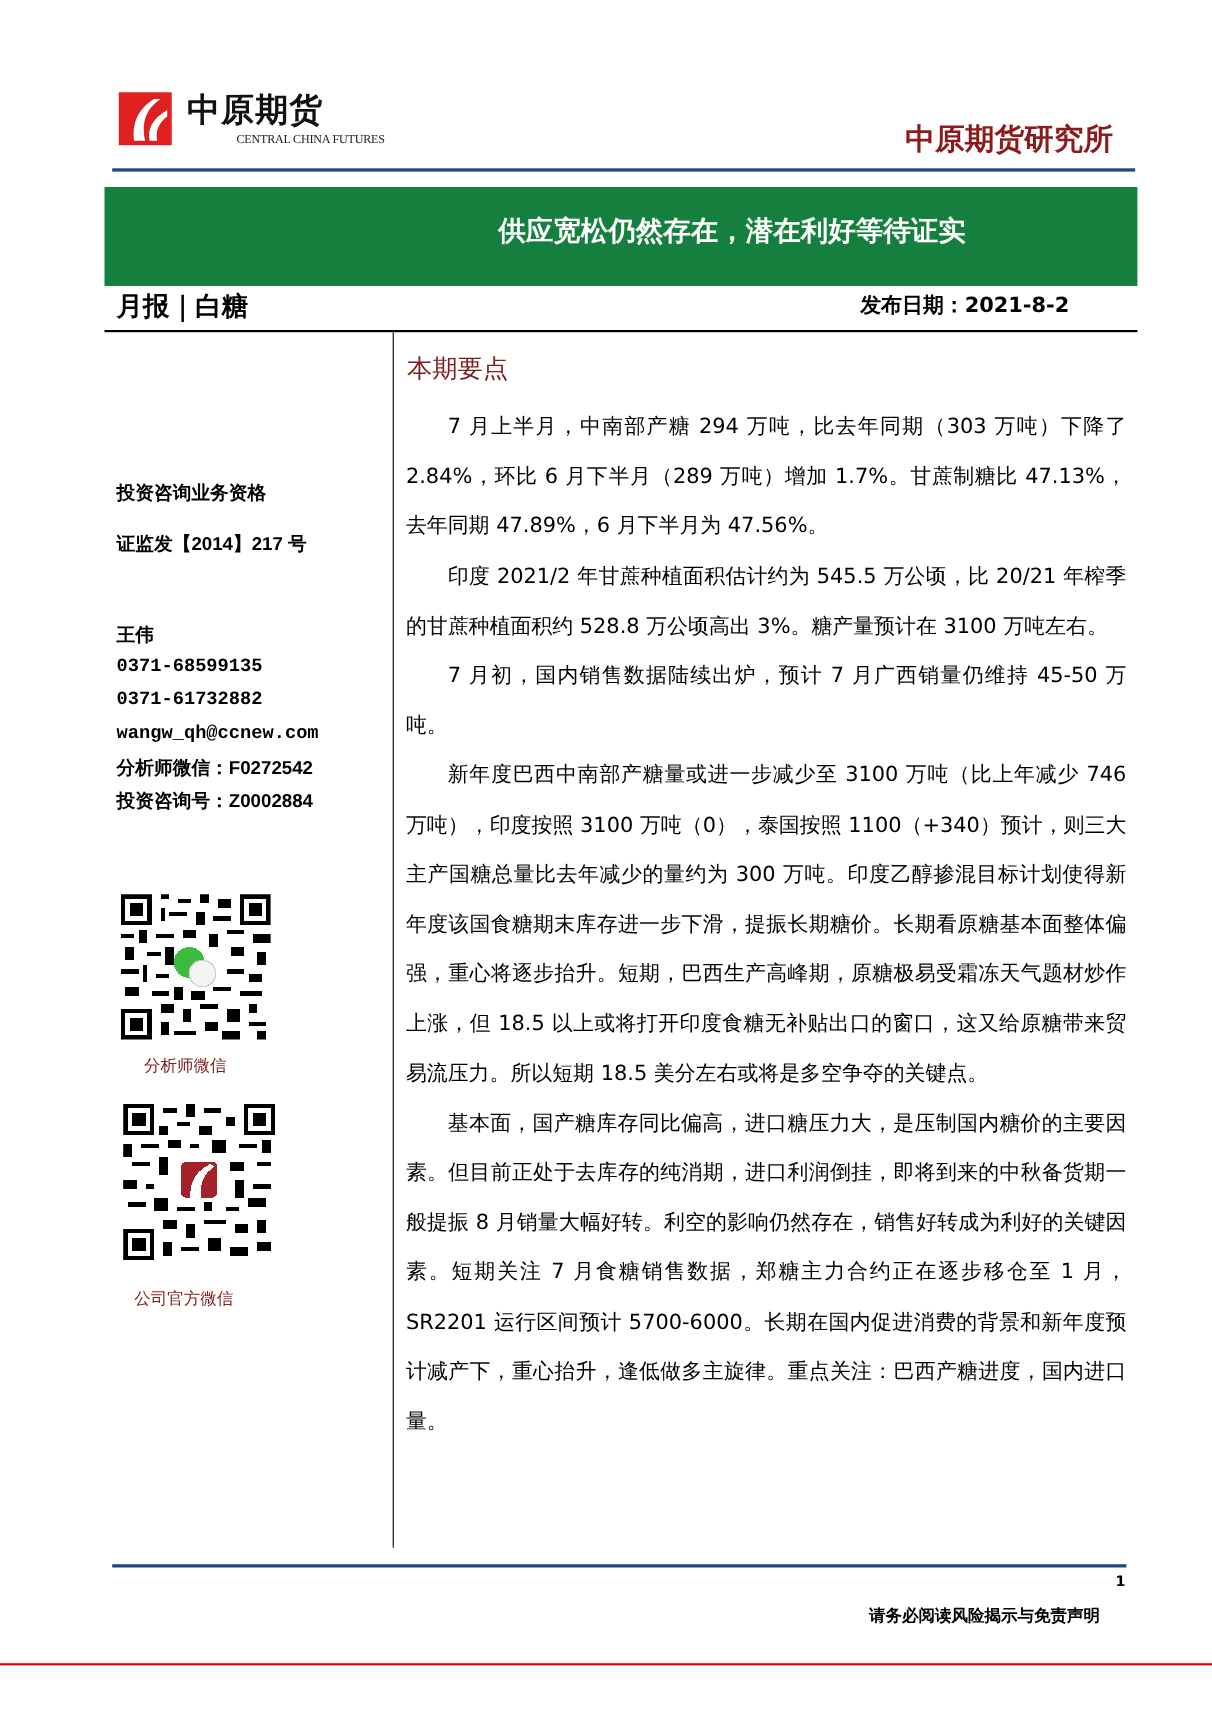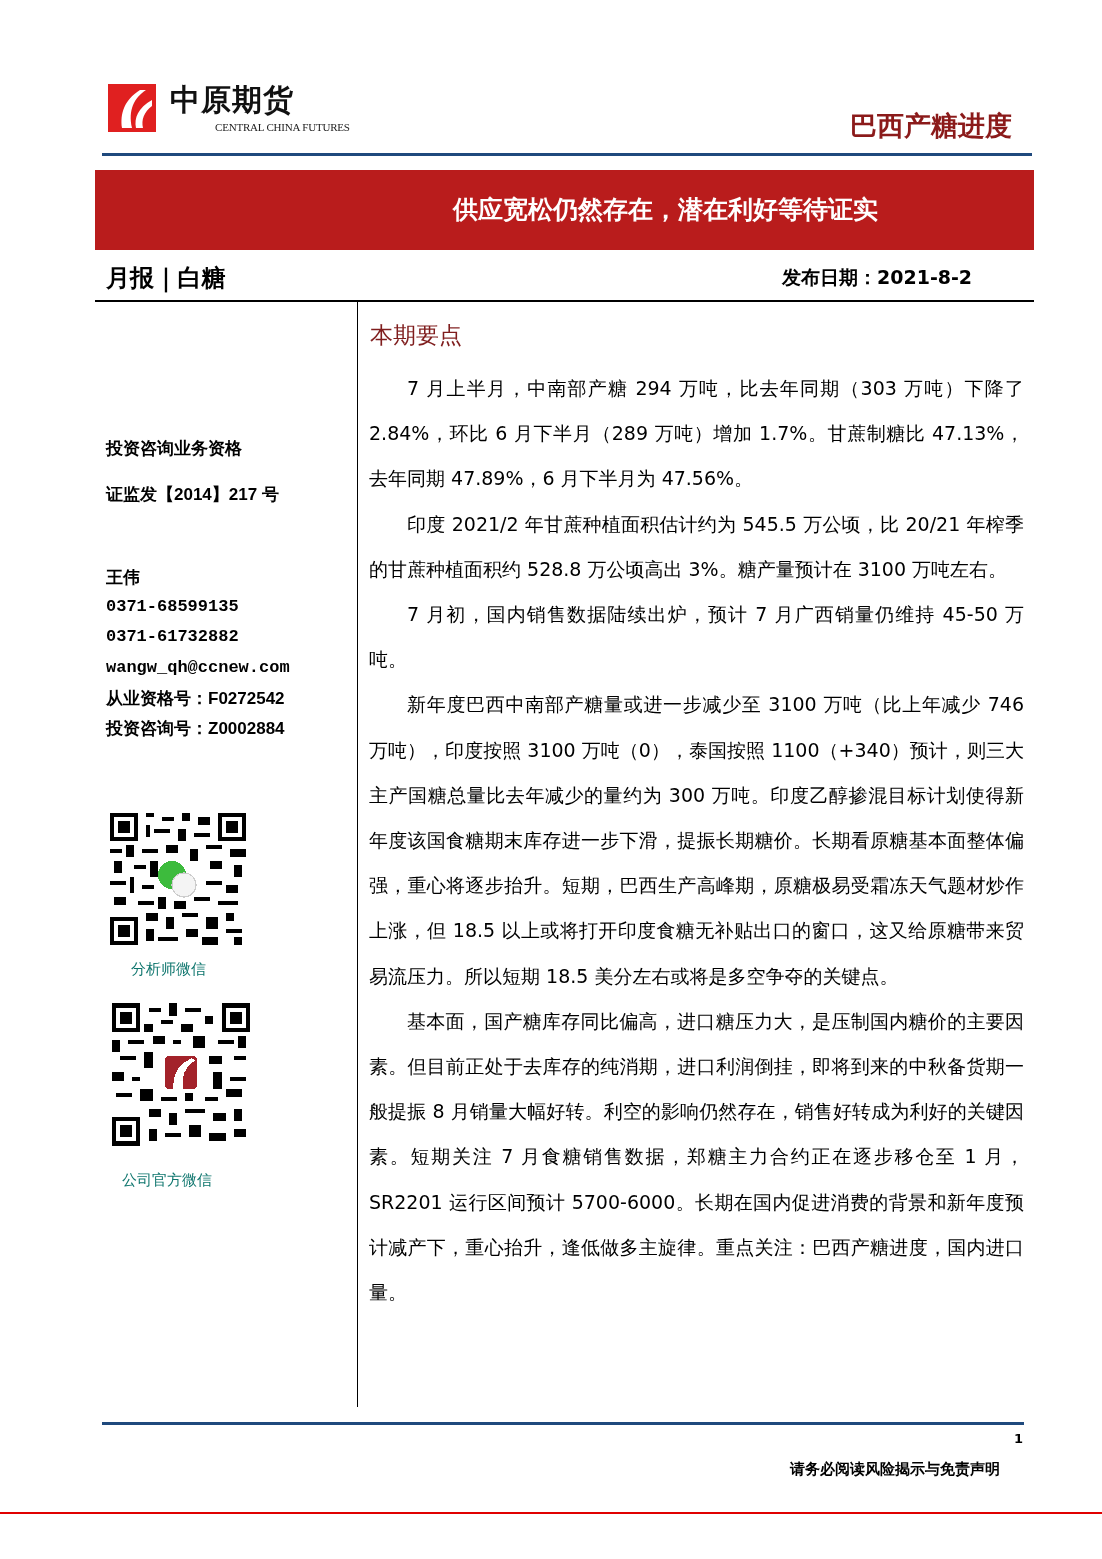--- a/index.html
+++ b/index.html
@@ -5,32 +5,32 @@
   html, body { margin:0; padding:0; background:#ffffff; }
   body { width:1102px; height:1559px; position:relative; overflow:hidden; font-family:"DejaVu Sans", sans-serif; color:#000; }
   .abs { position:absolute; }
   
   .logo-mark { left:108px; top:84px; width:48px; height:48px; background:#e02020; }
   .logo-mark svg { width:48px; height:48px; display:block; }
   .logo-cn { left:170px; top:80px; font-family:"DejaVu Serif", serif; font-weight:bold; font-size:30px; letter-spacing:1px; color:#111; }
   .logo-en { left:170px; top:121px; font-family:"Liberation Serif", serif; font-size:11px; letter-spacing:-0.2px; color:#222;padding-left:45px; }
   .institute { right:90px; top:108px; font-family:"DejaVu Sans", sans-serif; font-weight:bold; font-size:27px; color:#8b1a1a; }
   .rule-blue-top { left:102px; top:153px; width:930px; height:3px; background:#1f497d; }
-  .banner { left:95px; top:170px; width:939px; height:80px; background:#b91c1c; }
+  .banner { left:95px; top:170px; width:939px; height:90px; background:#15803d; }
   .banner-title { position:absolute; left:358px; top:23px; font-weight:bold; font-size:25px; color:#fff; }
   .report-type { left:106px; top:262px; font-weight:bold; font-size:24px; color:#000; }
   .pub-date { left:782px; top:265px; font-weight:bold; font-size:19px; color:#000; }
   .rule-black { left:95px; top:300px; width:939px; height:2px; background:#000; }
   .vline { left:357px; top:302px; width:1px; height:1105px; background:#000; }
   
   .side { left:106px; font-family:Liberation Sans, sans-serif; font-weight:bold; font-size:17px; color:#000; }
   .side-mono { font-family:"Liberation Mono", monospace; font-weight:bold; font-size:17px; }
   .qr { background:#fff; }
   .qr svg { display:block; }
-  .qr-caption { font-family:"DejaVu Serif", serif; font-size:15px; color:#0f766e; }
+  .qr-caption { font-family:"DejaVu Serif", serif; font-size:15px; color:#7f1d1d; }
   
   .section-title { left:370px; top:320px; font-size:23px; color:#7f1d1d; }
   .body-text { left:369px; top:366px; width:655px; font-size:19px; line-height:45.2px; color:#000; text-align:justify; }
   .body-text p { margin:0; text-indent:2em; }
   
   .rule-blue-bottom { left:102px; top:1422px; width:922px; height:3px; background:#1f497d; }
   .page-num { left:1014px; top:1431px; font-weight:bold; font-size:13px; }
   .disclaimer { left:790px; top:1460px; font-weight:bold; font-size:15px;text-align:right; }
   .rule-red { left:0; top:1512px; width:1102px; height:2px; background:#e00000; }
 </style>
@@ -39,39 +39,39 @@
 
 <div class="abs logo-mark">
   <svg viewBox="0 0 48 48">
     <rect width="48" height="48" fill="#e02020"></rect>
     <path d="M14 44 C12 30, 16 16, 32 6 L38 6 C26 14, 20 26, 24 44 Z" fill="#ffffff"></path>
     <path d="M28 44 C26 34, 30 24, 44 16 L44 22 C36 28, 33 36, 35 44 Z" fill="#ffffff"></path>
   </svg>
 </div>
 <div class="abs logo-cn">中原期货</div>
 <div class="abs logo-en">CENTRAL CHINA FUTURES</div>
-<div class="abs institute">巴西产糖进度</div>
+<div class="abs institute">中原期货研究所</div>
 <div class="abs rule-blue-top"></div>
 
 <div class="abs banner">
   <div class="banner-title">供应宽松仍然存在，潜在利好等待证实</div>
 </div>
 
 <div class="abs report-type">月报｜白糖</div>
 <div class="abs pub-date">发布日期：2021-8-2</div>
 <div class="abs rule-black"></div>
 <div class="abs vline"></div>
 
 <div class="abs side" style="top:437px;">投资咨询业务资格</div>
 <div class="abs side" style="top:483px;">证监发【2014】217 号</div>
 <div class="abs side" style="top:566px;">王伟</div>
 <div class="abs side side-mono" style="top:597px;">0371-68599135</div>
 <div class="abs side side-mono" style="top:627px;">0371-61732882</div>
 <div class="abs side side-mono" style="top:658px;">wangw_qh@ccnew.com</div>
-<div class="abs side" style="top:687px;">从业资格号：F0272542</div>
+<div class="abs side" style="top:687px;">分析师微信：F0272542</div>
 <div class="abs side" style="top:717px;">投资咨询号：Z0002884</div>
 
 <div class="abs qr" style="left:110px; top:813px; width:136px; height:132px;">
   <svg width="136" height="132" viewBox="0 0 34 33" shape-rendering="crispEdges">
     <rect width="34" height="33" fill="#fff"></rect>
     <g fill="#000">
       <rect x="0" y="0" width="7" height="7"></rect>
         <rect x="1" y="1" width="5" height="5" fill="#fff"></rect>
         <rect x="2" y="2" width="3" height="3"></rect>
       <rect x="27" y="0" width="7" height="7"></rect>

